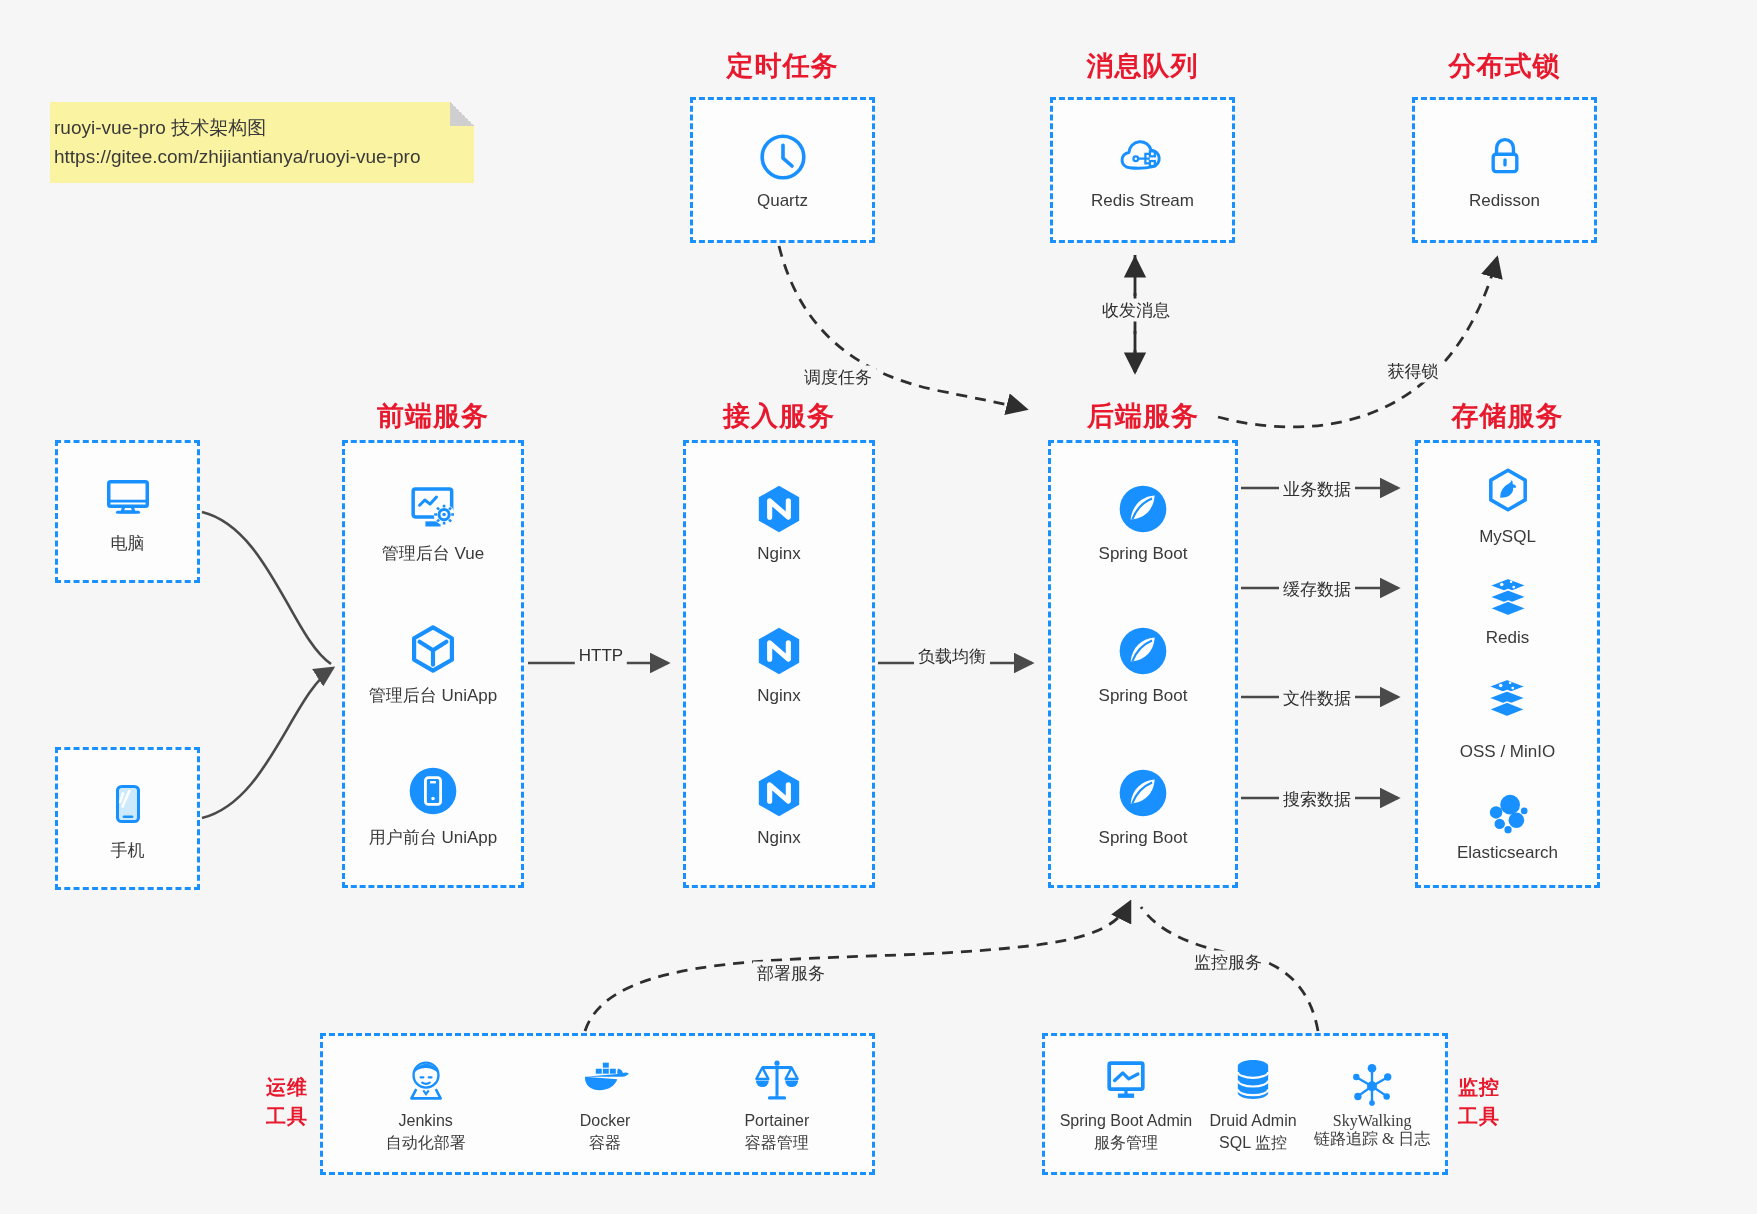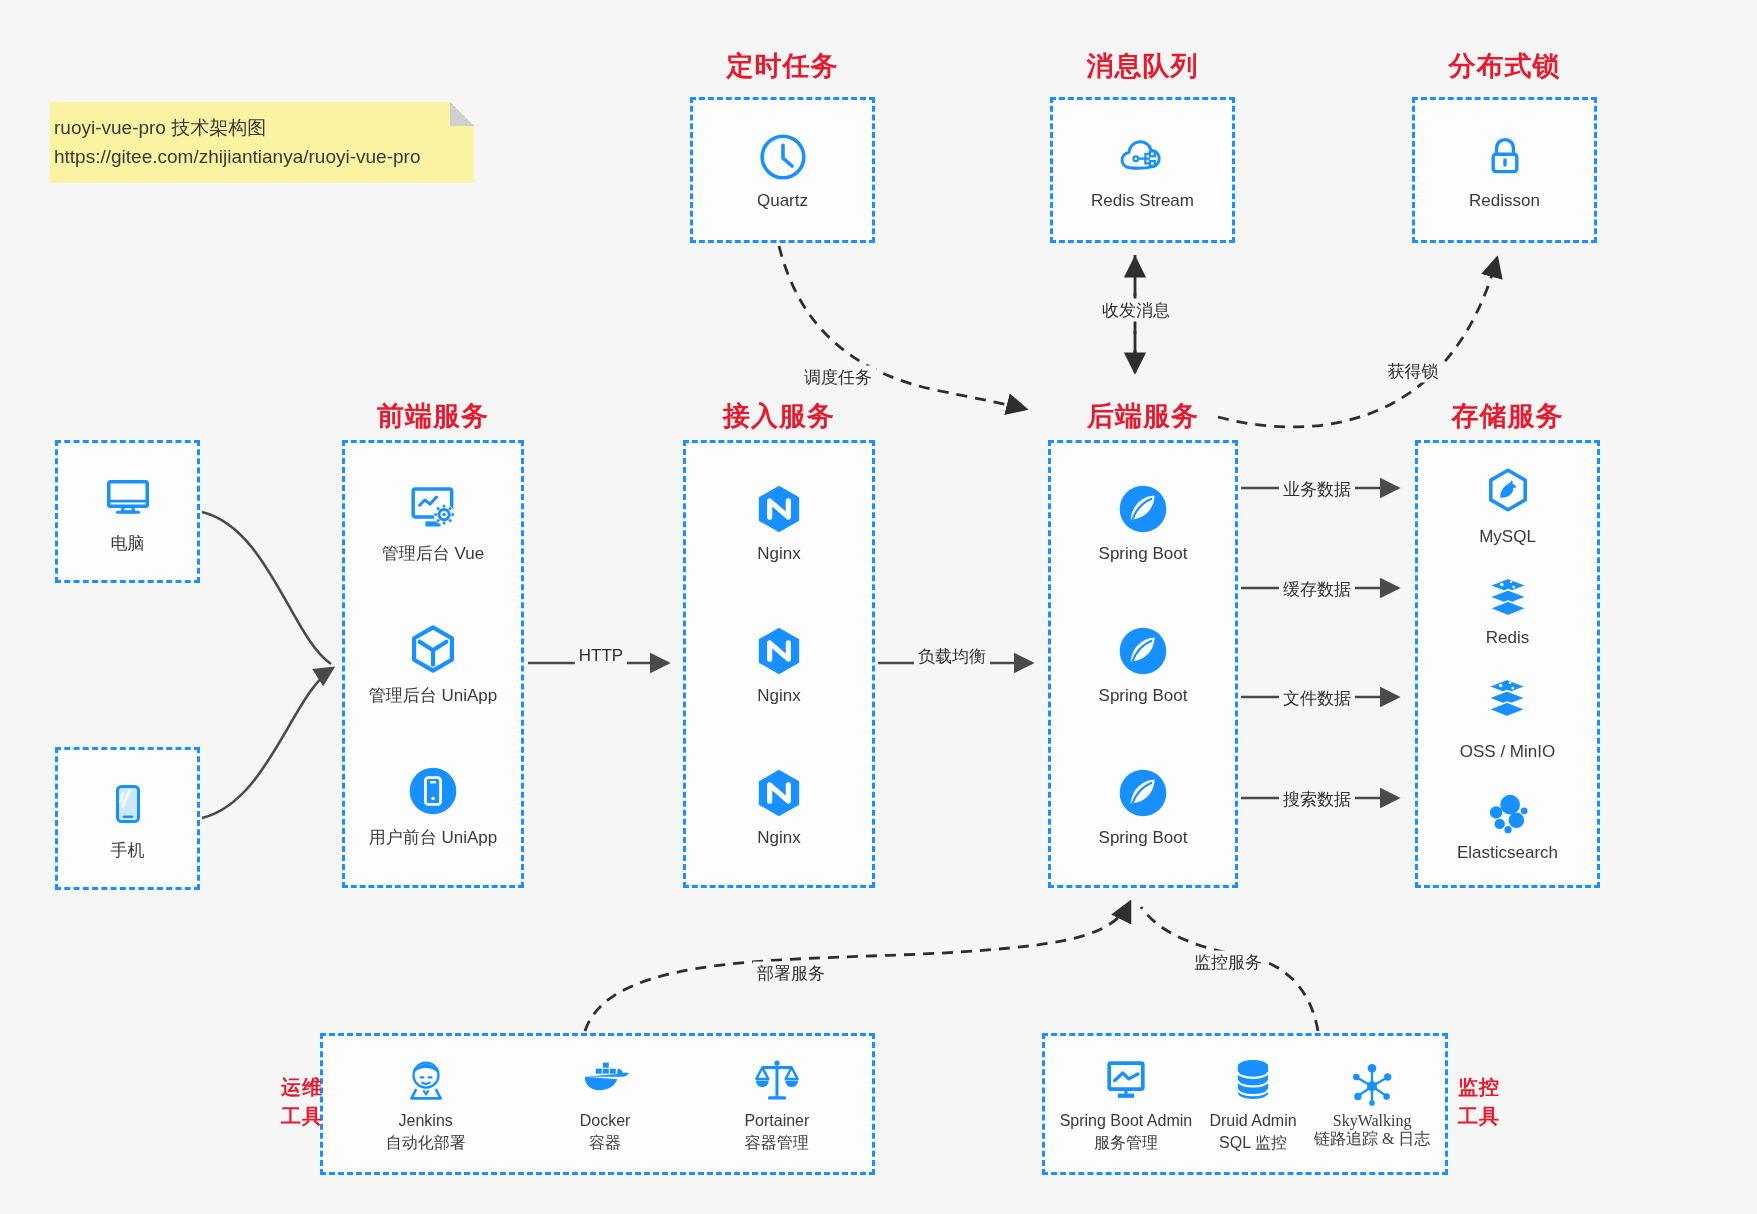--- a/index.html
+++ b/index.html
@@ -315,21 +315,21 @@
       <span class="lbl">OSS / MinIO</span>
     </div>
     <div class="item" style="gap:4px;">
       <svg class="ic ic-50">
           <use href="#i-es"></use>
         </svg>
       <span class="lbl">Elasticsearch</span>
     </div>
   </div>
 
-  <div class="side-title" style="left:302px;top:1102px;">
+  <div class="side-title" style="left:287px;top:1102px;">
     <span style="display:block">运维</span>
     <span style="display:block">工具</span>
   </div>
   <div class="box hrow" style="left:320px;top:1033px;width:555px;height:142px;">
     <div class="item" style="gap:4px;">
       <svg class="ic ic-52">
           <use href="#i-jenkins"></use>
         </svg>
       <span class="sub">Jenkins</span>
       <span class="sub" style="margin-top:-4px;">自动化部署</span>

